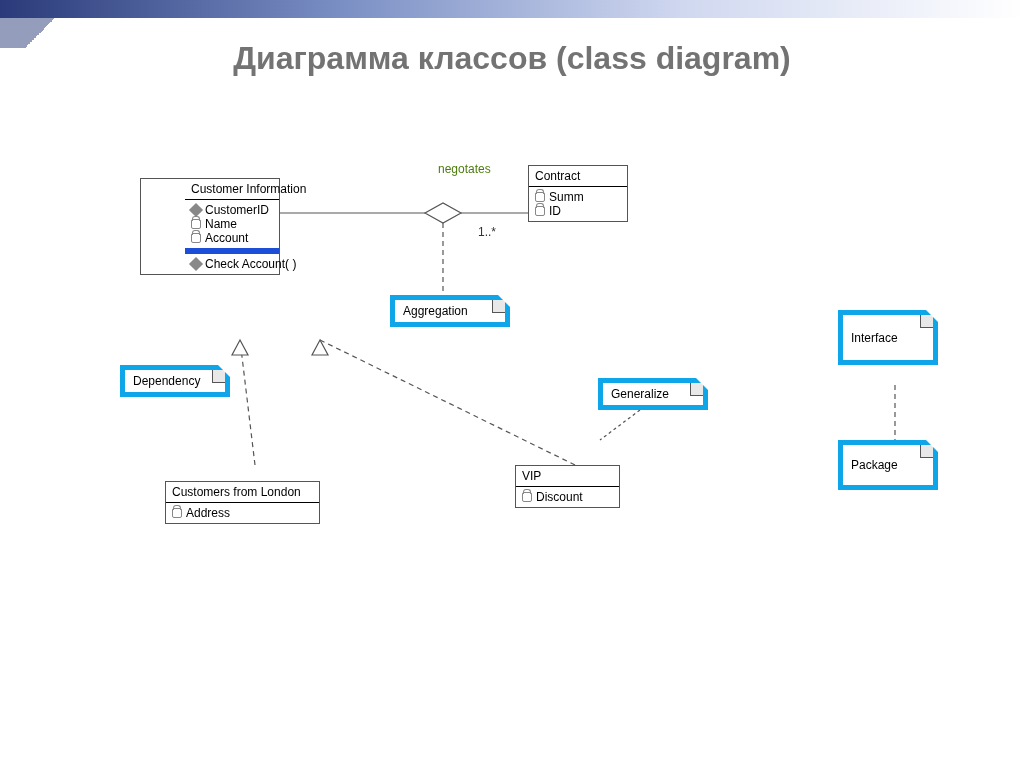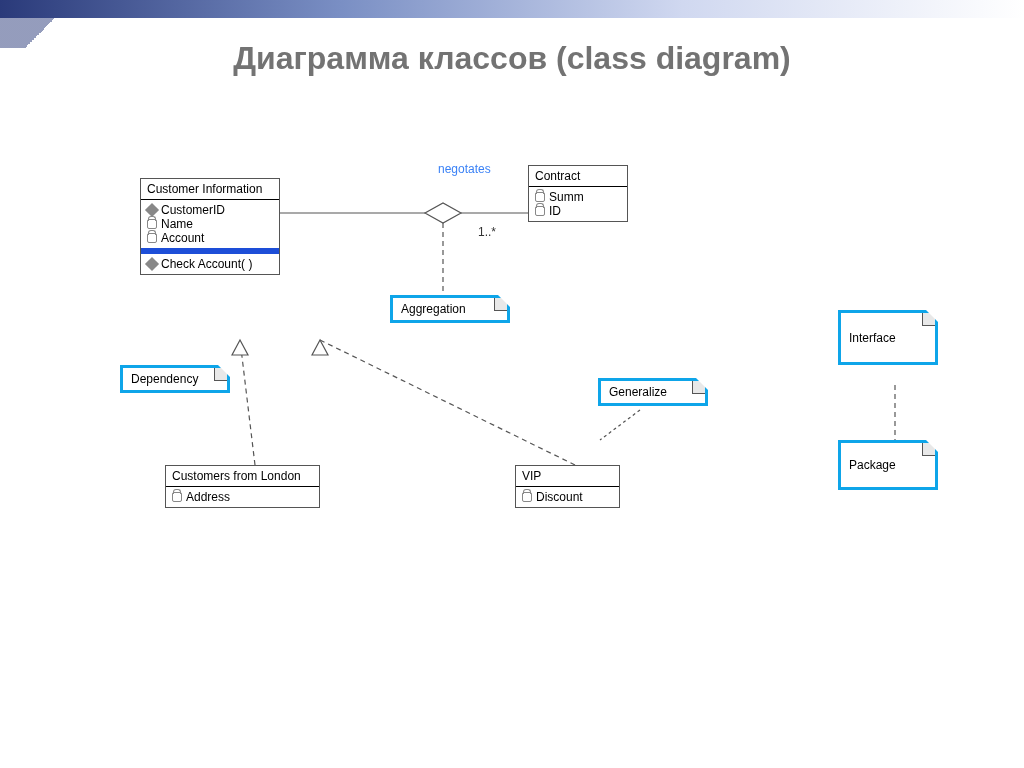--- a/index.html
+++ b/index.html
@@ -70,21 +70,21 @@
     .attr-line {
       display: flex;
       align-items: center;
       gap: 2px;
       white-space: nowrap;
     }
 
     
     .uml-note {
       position: absolute;
-      border: 3px solid #0ea5e9;
+      border: 5px solid #0ea5e9;
       background: #fff;
       font-size: 12px;
       padding: 4px 8px;
       clip-path: polygon(0 0, calc(100% - 12px) 0, 100% 12px, 100% 100%, 0 100%);
     }
     .uml-note::after {
       content: '';
       position: absolute;
       top: 0; right: 0;
       width: 12px; height: 12px;
@@ -161,21 +161,21 @@
 
     <line x1="195" y1="355" x2="180" y2="230" stroke="#555" stroke-width="1.2" stroke-dasharray="5,4"></line>
 
     <polygon points="180,230 172,245 188,245" fill="white" stroke="#555" stroke-width="1.2"></polygon>
 
     <line x1="835" y1="275" x2="835" y2="330" stroke="#555" stroke-width="1.2" stroke-dasharray="5,4"></line>
 
     <line x1="580" y1="300" x2="540" y2="330" stroke="#555" stroke-width="1.2" stroke-dasharray="3,3"></line>
   </svg>
 
-  <div class="uml-box" style="left:80px; top:68px; width:140px;">
+  <div class="uml-box" style="left:80px; top:68px; width:140px;padding-left:44px;">
     <div class="box-title">Customer  Information</div>
     <div class="box-attrs">
       <div class="attr-line">
         <span class="icon-key"></span>
         <span>CustomerID</span>
       </div>
       <div class="attr-line">
         <span class="icon-lock"></span>
         <span>Name</span>
       </div>
@@ -185,21 +185,21 @@
       </div>
     </div>
     <div class="box-methods">
       <div class="attr-line">
         <span class="icon-key"></span>
         <span>Check Account( )</span>
       </div>
     </div>
   </div>
 
-  <div style="position:absolute; left:378px; top:52px; font-size:12px; color:#3b82f6;">negotates</div>
+  <div style="position:absolute; left:378px; top:52px; font-size:12px; color:#4d7c0f;">negotates</div>
 
   <div style="position:absolute; left:418px; top:115px; font-size:12px; color:#333;">1..*</div>
 
   <div class="uml-box" style="left:468px; top:55px; width:100px;">
     <div class="box-title">Contract</div>
     <div class="box-attrs">
       <div class="attr-line">
         <span class="icon-lock"></span>
         <span>Summ</span>
       </div>
@@ -223,21 +223,21 @@
   </div>
 
   <div class="uml-note" style="left:778px; top:330px; width:100px; height:50px; display:flex; align-items:center;">
     <span>Package</span>
   </div>
 
   <div class="uml-note" style="left:778px; top:200px; width:100px; height:55px; display:flex; align-items:center;">
     <span>Interface</span>
   </div>
 
-  <div class="uml-box" style="left:105px; top:355px; width:155px;">
+  <div class="uml-box" style="left:105px; top:371px; width:155px;">
     <div class="box-title">Customers from London</div>
     <div class="box-attrs">
       <div class="attr-line">
         <span class="icon-lock"></span>
         <span>Address</span>
       </div>
     </div>
   </div>
 
   <div class="uml-box" style="left:455px; top:355px; width:105px;">

